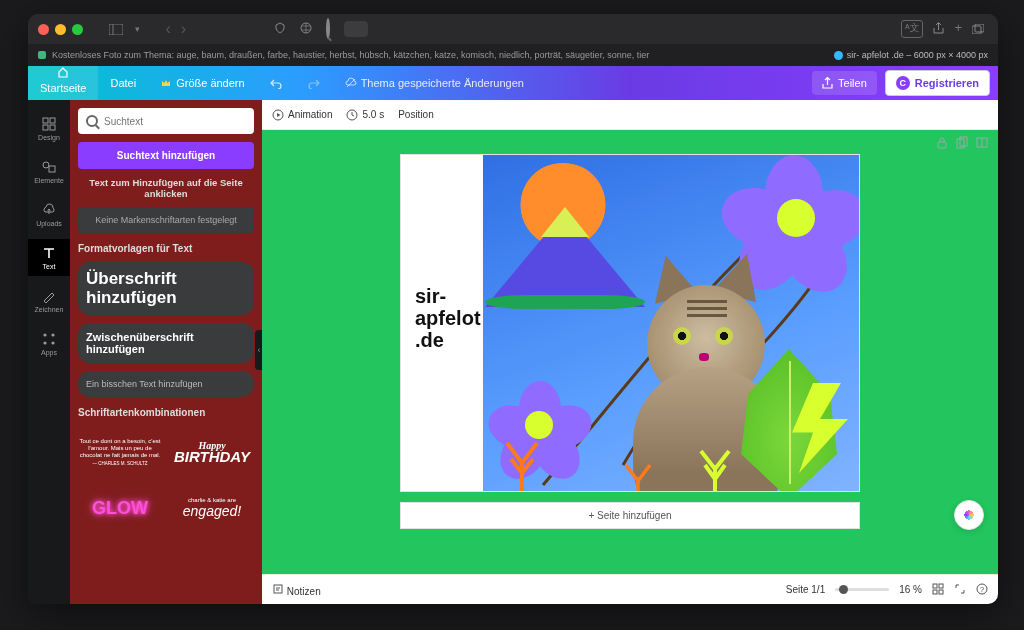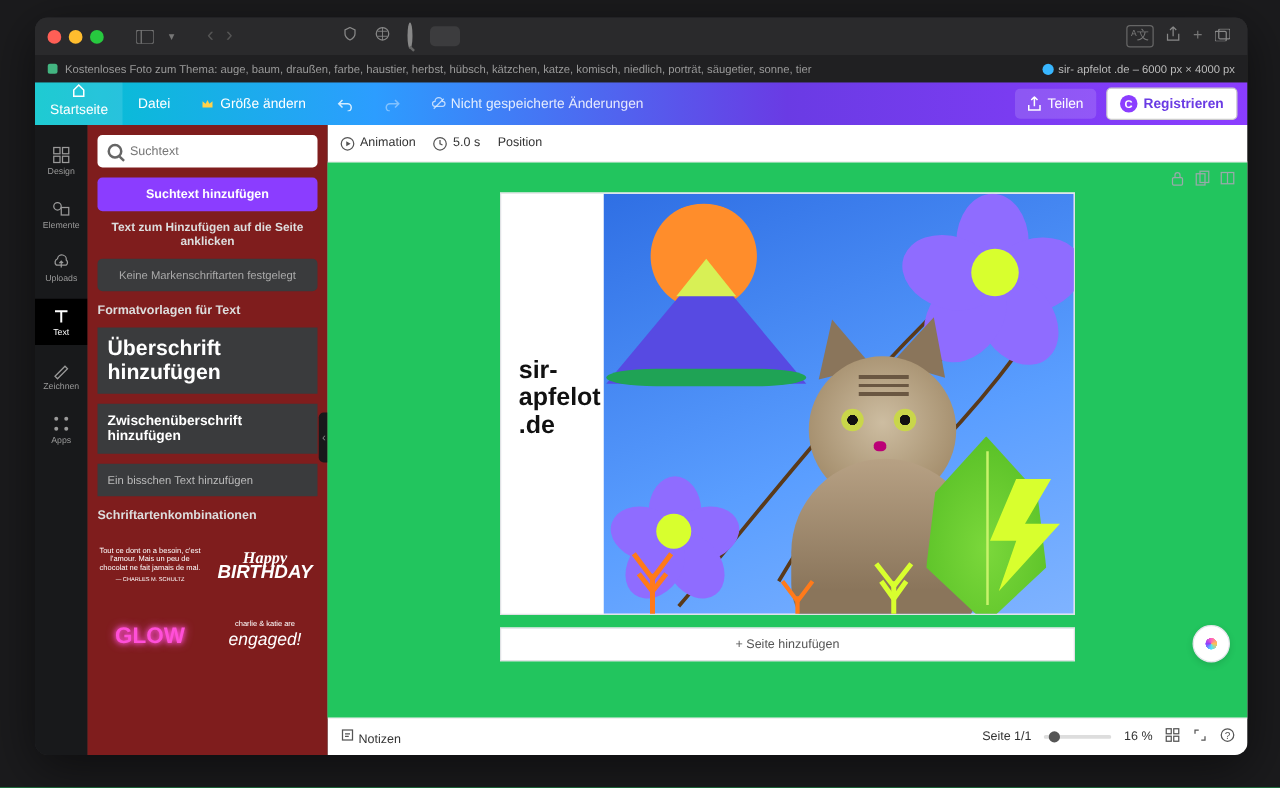--- a/index.html
+++ b/index.html
@@ -38,29 +38,29 @@
 
   .panel { width:192px; background:#7f1d1d; padding:8px; display:flex; flex-direction:column; gap:8px; overflow:hidden; position:relative;}
   .search { display:flex; align-items:center; background:#fff; border-radius:4px; padding:4px 8px; gap:6px; height:26px;}
   .search input{border:none;outline:none;flex:1;font-size:10px;background:transparent;}
   .sglass{width:12px;height:12px;border:2px solid #666;border-radius:50%;position:relative;}
   .sglass::after{content:"";position:absolute;width:5px;height:2px;background:#666;transform:rotate(45deg);bottom:-3px;right:-4px;}
   .btn-primary{background:#8b3dff;color:#fff;border-radius:4px;text-align:center;font-size:10px;font-weight:600;padding:8px 0;cursor:pointer;}
   .panel-note{color:#ddd;font-size:9.5px;font-weight:600;text-align:center;}
   .panel-sub{background:#3a3b3d;color:#aaa;font-size:9px;text-align:center;padding:8px;border-radius:4px;}
   .panel-h{color:#ddd;font-size:10px;font-weight:600;margin-top:2px;}
-  .tmpl{background:#3a3b3d;border-radius:0;padding:8px;color:#fff;cursor:pointer;}
+  .tmpl{background:#3a3b3d;border-radius:12px;padding:8px;color:#fff;cursor:pointer;}
   .tmpl.h1{font-size:17px;font-weight:700;line-height:1.1;}
   .tmpl.h2{font-size:11px;font-weight:700;}
   .tmpl.body{font-size:9px;color:#bbb;}
   .combos{display:grid;grid-template-columns:1fr 1fr;gap:8px;margin-top:2px;}
   .combo{height:48px;display:flex;flex-direction:column;align-items:center;justify-content:center;color:#fff;cursor:pointer;}
   .combo.small{font-size:6px;text-align:center;line-height:1.2;}
   .combo.big{font-size:15px;font-weight:900;font-style:italic;line-height:0.9;}
-  .combo.big .ontop{font-size:13px;font-style:italic;font-family:cursive;}
+  .combo.big .ontop{font-size:10px;font-style:italic;font-family:cursive;}
   .combo.glow{font-size:18px;font-weight:900;color:#ff4fd8;text-shadow:0 0 4px #ff4fd8,0 0 8px #ff4fd8;}
   .combo.engaged{font-size:14px;font-family:cursive;font-style:italic;}
   .combo.engaged .ontop{font-size:6px;font-style:normal;font-family:sans-serif;}
   .panel-handle{position:absolute;right:-1px;top:230px;width:8px;height:40px;background:#18191b;border-radius:4px 0 0 4px;display:flex;align-items:center;justify-content:center;color:#888;font-size:9px;cursor:pointer;}
 
   .stage { flex:1; background:#fff; display:flex; flex-direction:column; }
   .stage-top{height:30px;border-bottom:1px solid #ececec;display:flex;align-items:center;padding:0 10px;gap:14px;font-size:10px;color:#333;}
   .stage-top .sti{display:flex;align-items:center;gap:4px;cursor:pointer;}
   .stage-area{flex:1;background:#22c55e;position:relative;display:flex;flex-direction:column;align-items:center;justify-content:flex-start;overflow:hidden;}
   .canvas-icons{position:absolute;top:6px;right:10px;display:flex;gap:8px;color:#9aa;}
@@ -206,21 +206,21 @@
       <div class="appbar-item" style="opacity:.4;">
           <svg width="14" height="12" viewBox="0 0 14 12">
             <path d="M9 3 L12 6 L9 9 M12 6 H5 A3 3 0 0 0 5 12" fill="none" stroke="#fff" stroke-width="1.2"></path>
           </svg>
         </div>
       <div class="appbar-item" style="opacity:.85;">
         <svg width="12" height="12" viewBox="0 0 12 12">
             <path d="M3 8 A2 2 0 0 1 3 4 A3 3 0 0 1 9 4 A2 2 0 0 1 9 8 Z" fill="none" stroke="#fff" stroke-opacity=".8"></path>
             <line x1="2" y1="10" x2="10" y2="2" stroke="#fff" stroke-opacity=".8"></line>
           </svg>
-        <span>Nicht gespeicherte Änderungen</span>
+        <span>Thema gespeicherte Änderungen</span>
       </div>
     </div>
     <div class="appbar-spacer"></div>
     <div class="btn-share">
       <svg width="11" height="12" viewBox="0 0 11 12">
           <path d="M5.5 8 V1 M3 3 L5.5 0.5 L8 3 M1 7 V11 H10 V7" fill="none" stroke="#fff" stroke-width="1.2"></path>
         </svg>
       <span>Teilen</span>
     </div>
     <div class="btn-reg">

